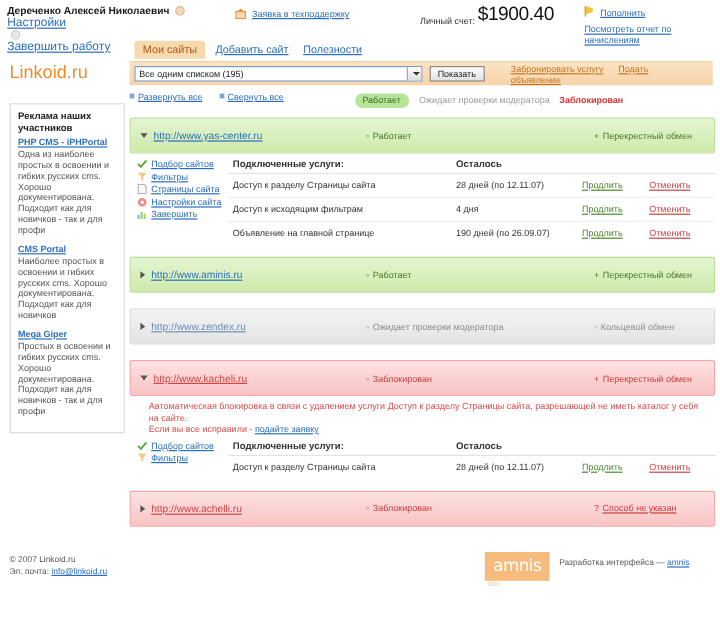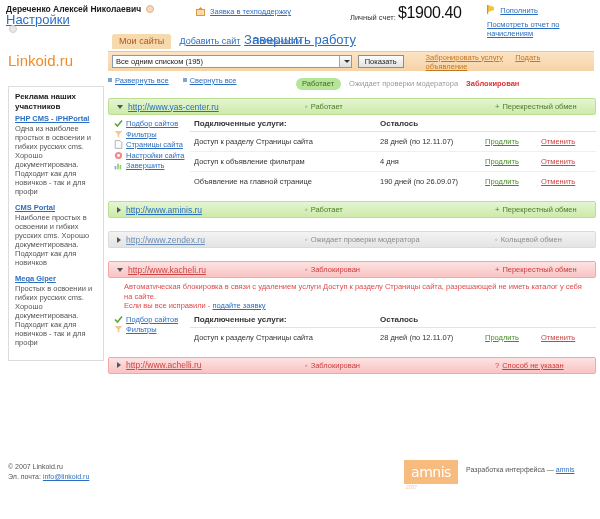--- a/index.html
+++ b/index.html
@@ -17,21 +17,21 @@
   
   .topbar { position: relative; height: 34px; padding: 4px 6px 0 6px; }
   .user-name { font-size: 8.5px; font-weight: bold; color: #1a1a1a; display:inline-block; }
   .dot-icon {
     display: inline-block; width: 8px; height: 8px; border-radius: 50%;
     background: #f3d9bd; border: 1px solid #e0b68a; vertical-align: middle;
     margin-left: 3px; position: relative; top: -1px;
   }
   .dot-icon.grey { background:#e8e8e8; border-color:#cfcfcf; }
   .topbar-links { margin-top: 1px; line-height: 10px; }
-  .topbar-links a { font-size: 13px; display: block; text-align: center; }
+  .topbar-links a { font-size: 10px; display: block; }
   .support-link {
     position: absolute; left: 196px; top: 7px; font-size: 7.5px;
   }
   .support-ico {
     display:inline-block; width:9px; height:9px; vertical-align:middle;
     margin-right:3px; position:relative; top:-1px;
   }
   .balance { position: absolute; left: 350px; top: 4px; white-space: nowrap; }
   .balance-label { font-size: 7.5px; color:#333; vertical-align: bottom; }
   .balance-amount { font-size: 16px; color:#111; letter-spacing:-0.4px; vertical-align: bottom; }
@@ -105,21 +105,21 @@
   .sq { display:inline-block; width:4px; height:4px; background:#7aa7d8; margin-right:3px; position:relative; top:-1px;}
   .legend { position:absolute; left:188px; top:2px; display:flex; align-items:center; gap:8px; }
   .pill-ok {
     background:#b6e59a; color:#3c6b1e; border-radius:7px; padding:1px 7px 1.5px 6px; font-size:7.5px;
   }
   .legend-wait { color:#9a9a9a; font-size:7.5px; }
   .legend-block { color:#e03030; font-size:7.5px; font-weight:bold; }
 
   
   .site-row {
-    height:17px; display:flex; align-items:center; position:relative;
+    height:30px; display:flex; align-items:center; position:relative;
     border-radius:2px; margin-top:4px; padding-left:8px;
   }
   .site-row.green { background:linear-gradient(#e4f5d2,#cdeaaa); border:1px solid #bcdf94; }
   .site-row.grey  { background:linear-gradient(#f3f3f3,#e4e4e4); border:1px solid #dadada; }
   .site-row.red   { background:linear-gradient(#fde2e2,#f9c3c3); border:1px solid #f3a8a8; }
   .tri {
     width:0; height:0; margin-right:5px; display:inline-block;
   }
   .tri.down { border-left:3px solid transparent; border-right:3px solid transparent; border-top:4px solid #555; }
   .tri.right{ border-top:3px solid transparent; border-bottom:3px solid transparent; border-left:4px solid #555; }
@@ -325,21 +325,21 @@
         <span class="c-name">Подключенные услуги:</span>
         <span class="c-left">Осталось</span>
       </div>
       <div class="svc-row">
         <span class="c-name">Доступ к разделу Страницы сайта</span>
         <span class="c-left">28 дней (по 12.11.07)</span>
         <span class="c-prolong"><a href="#">Продлить</a></span>
         <span class="c-cancel"><a href="#">Отменить</a></span>
       </div>
       <div class="svc-row">
-        <span class="c-name">Доступ к объявление фильтрам</span>
+        <span class="c-name">Доступ к исходящим фильтрам</span>
         <span class="c-left">4 дня</span>
         <span class="c-prolong"><a href="#">Продлить</a></span>
         <span class="c-cancel"><a href="#">Отменить</a></span>
       </div>
       <div class="svc-row">
         <span class="c-name">Объявление на главной странице</span>
         <span class="c-left">190 дней (по 26.09.07)</span>
         <span class="c-prolong"><a href="#">Продлить</a></span>
         <span class="c-cancel"><a href="#">Отменить</a></span>
       </div>

